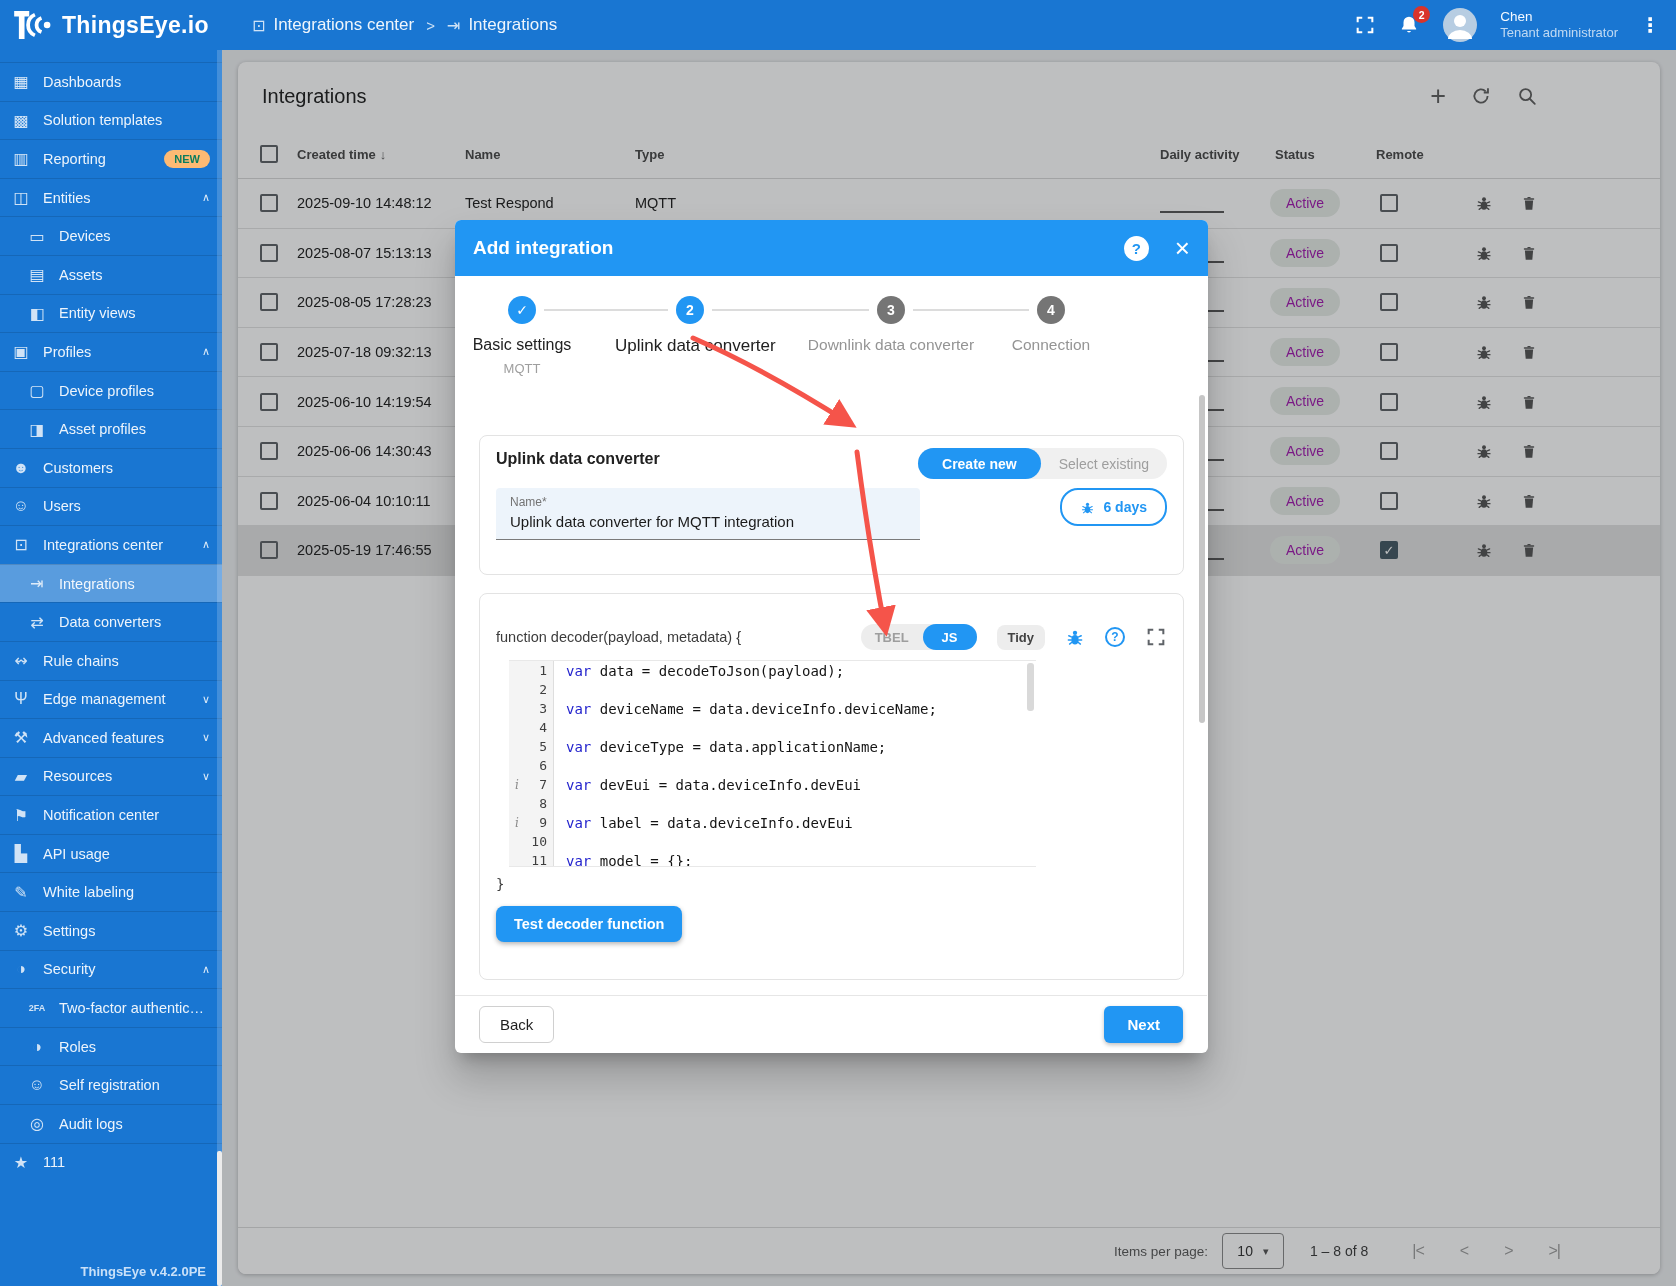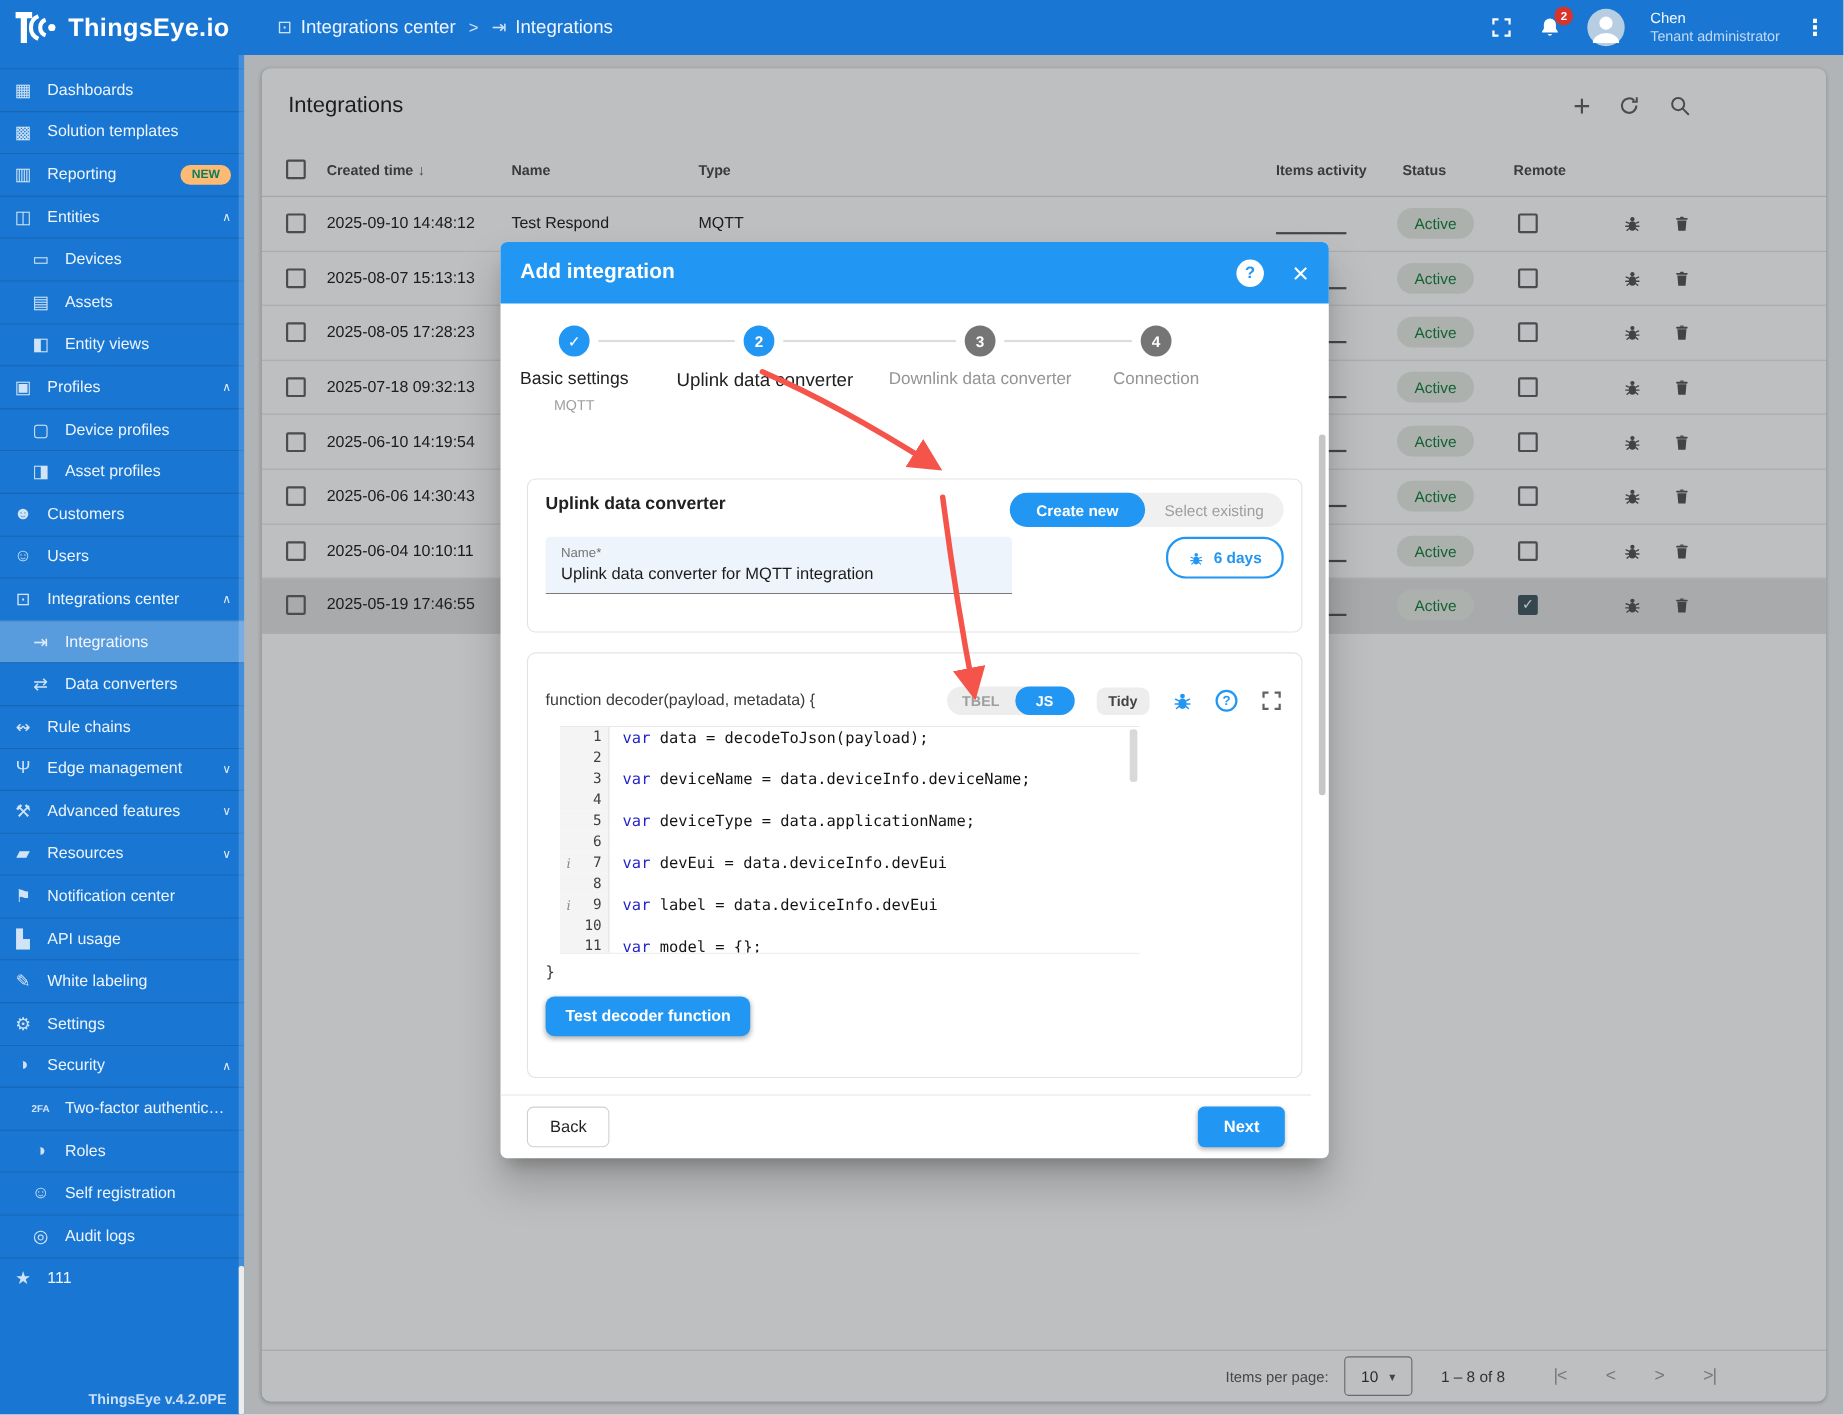--- a/index.html
+++ b/index.html
@@ -64,21 +64,21 @@
   .c-daily{left:922px}.c-status{left:1032px}.c-remote{left:1142px}
   .c-bug{left:1237px}.c-trash{left:1282px}
   .h-status{left:1037px}.h-remote{left:1138px}
   .cb{position:absolute;top:50%;transform:translateY(-50%);width:18px;height:18px;border:2px solid #5f6368;
       border-radius:2px;background:transparent;box-sizing:border-box}
   .cb.checked{background:#455a64;border-color:#455a64}
   .cb.checked::after{content:"✓";color:#fff;font-size:13px;font-weight:700;display:flex;
       align-items:center;justify-content:center;height:100%}
   .spark{position:absolute;top:32px;width:64px;height:2px;background:#5a5a5a}
   .pill{position:absolute;top:10px;padding:6px 16px;border-radius:15px;background:#e7ece7;
-        color:#15803d;font-size:14px}
+        color:#a21caf;font-size:14px}
   .rowicon{position:absolute;top:50%;transform:translateY(-50%);color:#555;display:flex}
   .ic{width:18px;height:18px;fill:currentColor}
   .ic-s{width:22px;height:22px;fill:none;stroke:currentColor}
 
   .pager{position:absolute;left:0;right:0;bottom:0;height:46px;border-top:1px solid #dcdcdc;
          display:flex;align-items:center;justify-content:flex-end;color:#5a5a5a;font-size:13.5px;
          padding-right:100px;background:#fff}
   .psel{margin:0 26px 0 14px;width:62px;height:36px;border:1px solid #8a8a8a;border-radius:4px;
         display:flex;align-items:center;justify-content:center;gap:10px;font-size:14px;color:#333;box-sizing:border-box}
   .pcaret{font-size:11px;color:#555}
@@ -156,21 +156,21 @@
   .cl-info::before{content:"i"}
   .cl-num{width:28px;text-align:right;padding-right:6px;color:#3f3f3f;font-size:13px;box-sizing:border-box}
   .cl-code{padding-left:12px;border-left:1px solid #dedede;height:100%;display:flex;align-items:center;
            white-space:pre;color:#141414}
   .kw{color:#2323cd}
   .ed-thumb{position:absolute;right:2px;top:2px;width:7px;height:48px;background:#d9d9d9;border-radius:3px}
   .closing{font-family:"DejaVu Sans Mono",monospace;font-size:14px;color:#3c3c3c;margin-top:9px}
   .test-btn{margin-top:14px;background:var(--accent);color:#fff;font-weight:700;font-size:14.5px;border:none;
             border-radius:8px;padding:10px 18px;box-shadow:0 2px 5px rgba(0,0,0,.3);cursor:pointer;
             font-family:inherit}
-  .m-foot{position:absolute;left:0;right:16px;bottom:0;height:58px;border-top:1px solid #e6e6e6;display:flex;
+  .m-foot{position:absolute;left:0;right:1px;bottom:0;height:58px;border-top:1px solid #e6e6e6;display:flex;
           align-items:center;padding:0 24px;justify-content:space-between;box-sizing:border-box}
   .back-btn{background:#fff;border:1px solid #d0d0d0;border-radius:6px;padding:9px 20px;font-size:15px;
             color:#1f1f1f;cursor:pointer;font-family:inherit}
   .next-btn{background:var(--accent);border:none;color:#fff;border-radius:6px;padding:10px 23px;font-size:15px;
             font-weight:600;box-shadow:0 2px 4px rgba(0,0,0,.25);cursor:pointer;font-family:inherit}
   .m-scroll{position:absolute;right:3px;top:175px;width:6px;height:328px;background:#c6c6c6;border-radius:3px}
 
   .arrows{position:absolute;left:0;top:0;width:1676px;height:1286px;z-index:120;pointer-events:none}
 </style>
 </head>
@@ -434,21 +434,21 @@
     </div>
 
     <div class="thead">
       <span class="cb c-cb"></span>
       <span class="hcell c-time">
         <span>Created time</span>
         <span class="sorticon">↓</span>
       </span>
       <span class="hcell c-name">Name</span>
       <span class="hcell c-type">Type</span>
-      <span class="hcell c-daily">Items activity</span>
+      <span class="hcell c-daily">Daily activity</span>
       <span class="hcell h-status">Status</span>
       <span class="hcell h-remote">Remote</span>
     </div>
 
     <div class="trow">
         <span class="cb c-cb"></span>
         <span class="cell c-time">2025-09-10 14:48:12</span>
         <span class="cell c-name">Test Respond</span>
         <span class="cell c-type">MQTT</span>
         <span class="spark c-daily"></span>

